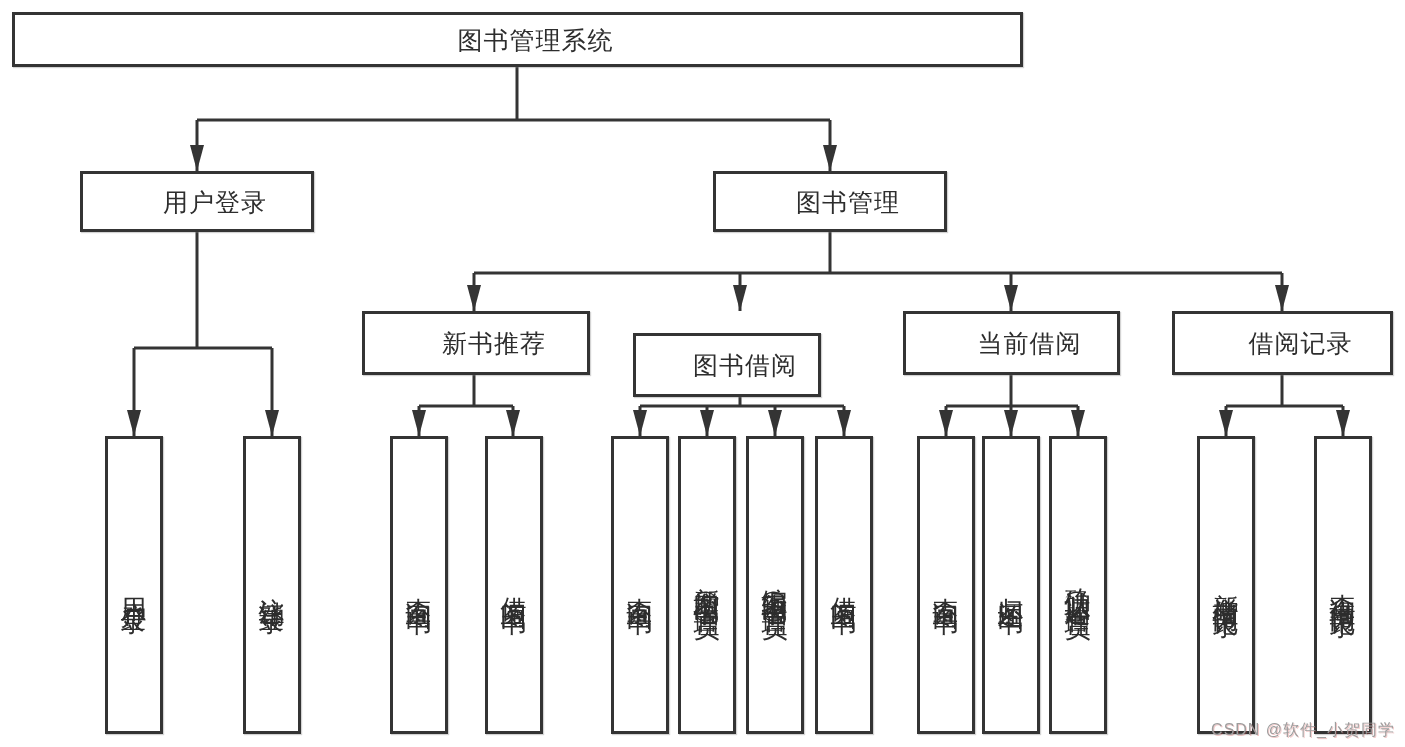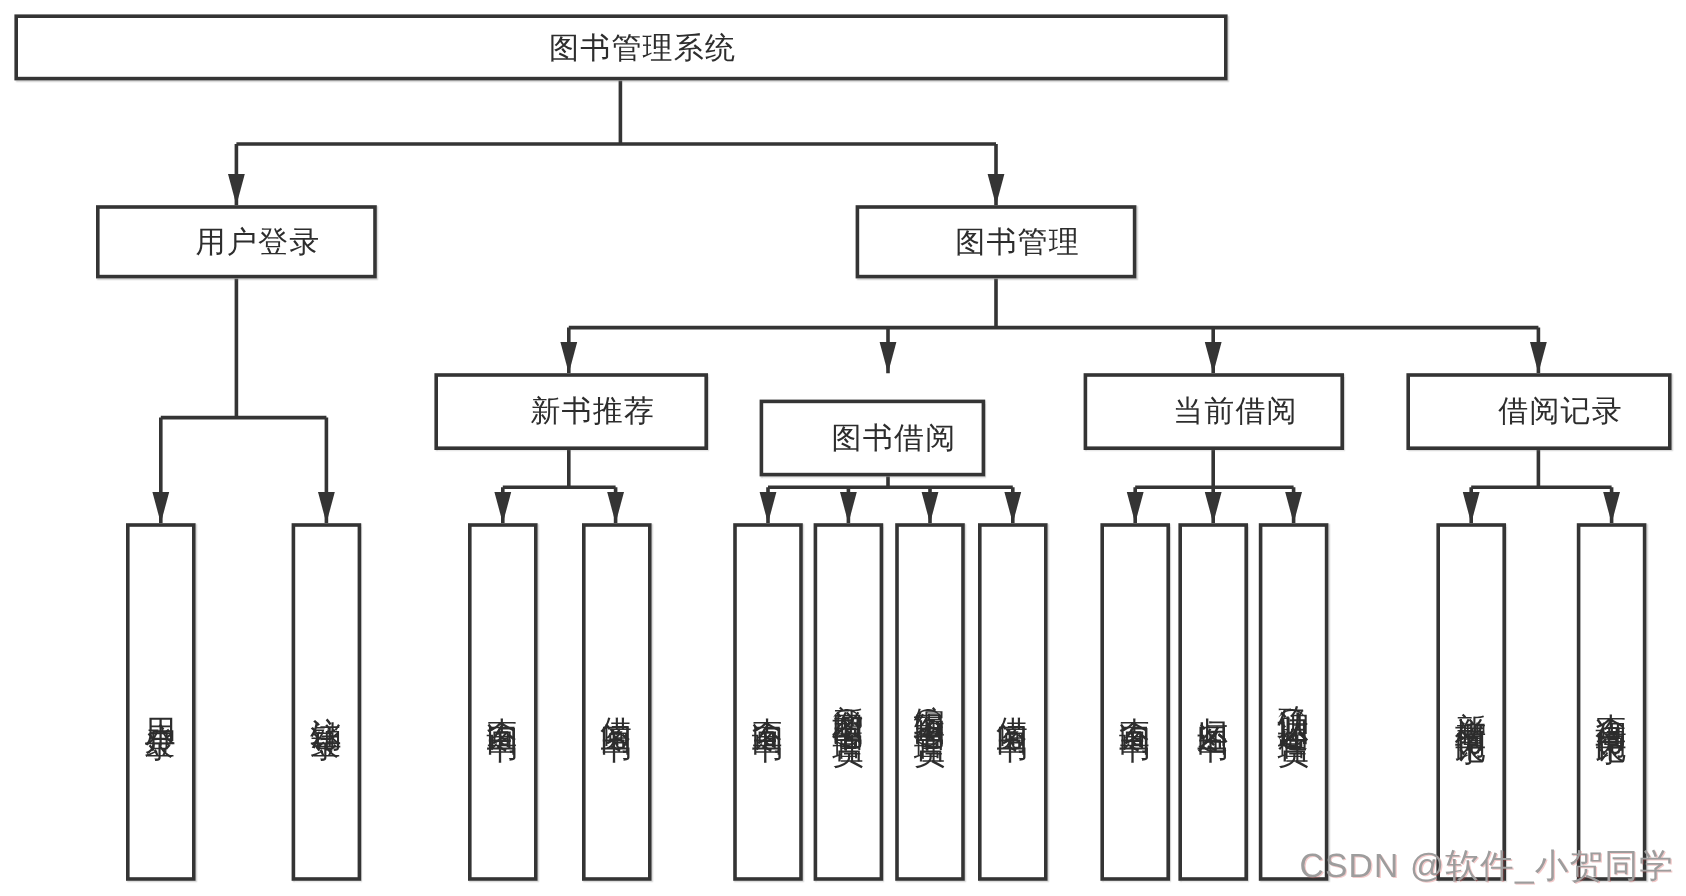--- a/index.html
+++ b/index.html
@@ -68,21 +68,21 @@
   .n-l7  { left: 815px;  }
   .n-l8  { left: 917px;  }
   .n-l9  { left: 982px;  }
   .n-l10 { left: 1049px; }
   .n-l11 { left: 1197px; }
   .n-l12 { left: 1314px; }
   .watermark {
     position: absolute;
     right: 10px;
     bottom: 6px;
-    font-size: 28px;
+    font-size: 16px;
     color: #9d9d9d;
     letter-spacing: 1px;
     text-shadow: 1px 1px 0 rgba(214,80,80,0.30);
     white-space: nowrap;
   }
 </style>
 </head>
 <body>
 
 <div class="stage">

